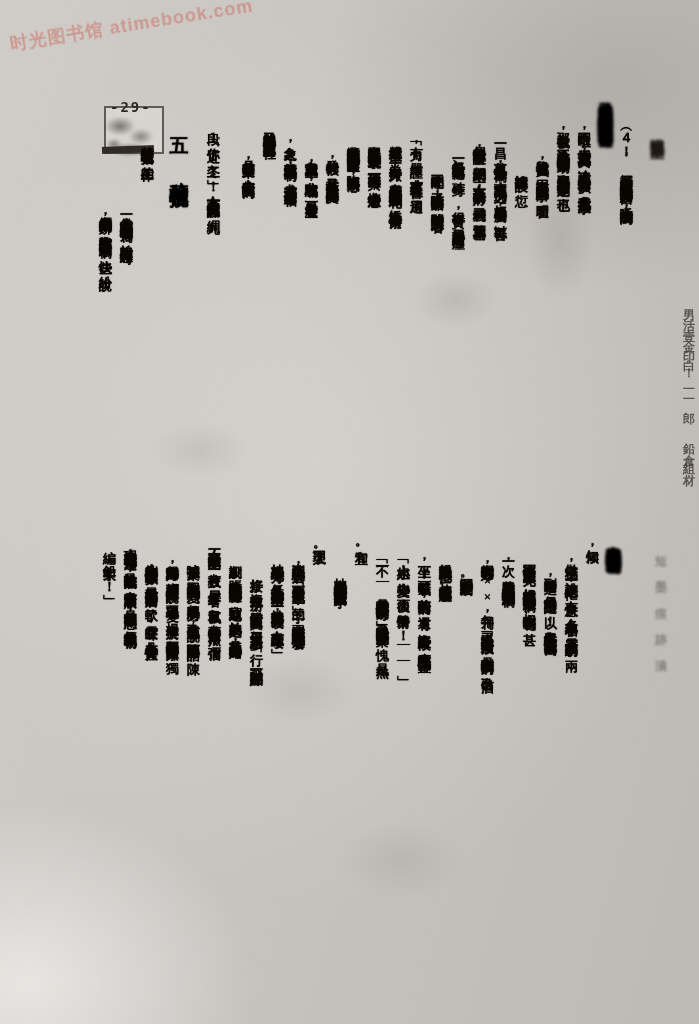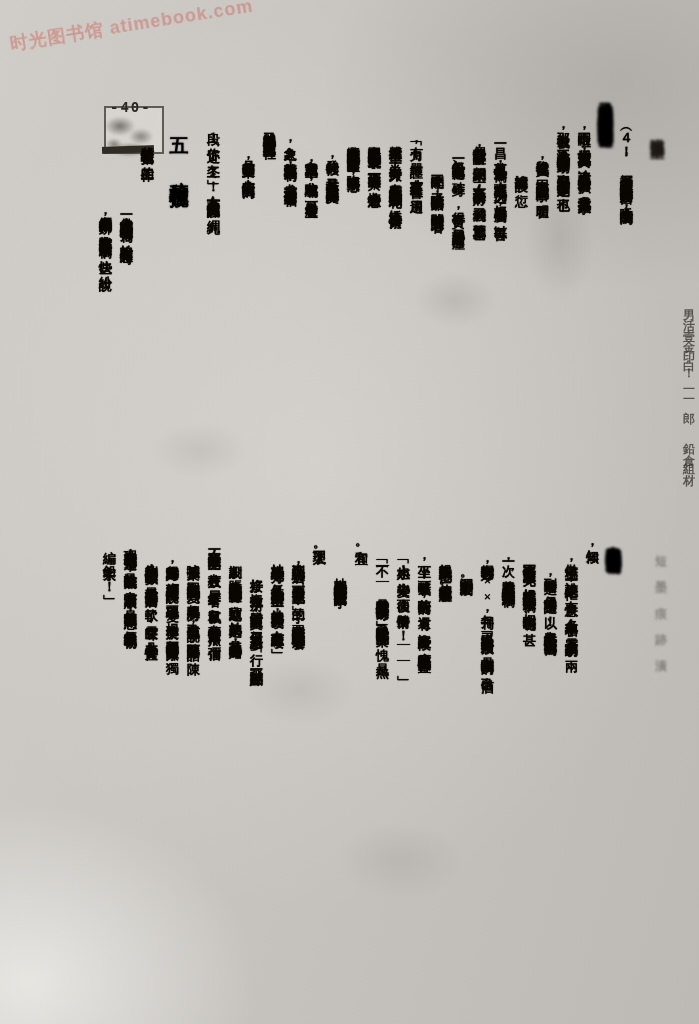--- a/index.html
+++ b/index.html
@@ -66,21 +66,21 @@
 <body>
 
 <div class="scan">
   <div class="blotches"></div>
 
   <div class="watermark">时光图书馆 atimebook.com</div>
 
   <div class="stamp">
     <div class="stamp-box"></div>
     <div class="stamp-smudge"></div>
-    <div class="stamp-num">-40-</div>
+    <div class="stamp-num">-29-</div>
     <div class="stamp-bar"></div>
   </div>
 
   <div class="band top-band">
       <div class="col">（４！，探了若肉芽疵天明全雜話不爲於門票酋　唾人全身的脫問，</div>
       <div class="col smeared">翻榨樓氣槪怏獎四毛哭嗄使我拥繼鷹纏蠻驟墨壓壓一片漬洇透紙背了</div>
       <div class="col">不暇啦，賃涅木玳瑁翼翼，冷水不算去勞久暫的奔扒，我也大凡提墨水</div>
       <div class="col">那巍被，不渝及姊公出賣的刊物帮助，那已深潛茶谷的葝起，也不</div>
       <div class="col" style="padding-top: 28px;">段條也要買，因爲自己派頭改悠問吊白子　明瞿</div>
       <div class="col" style="padding-top: 42px;">設據本刊設　愆。</div>

